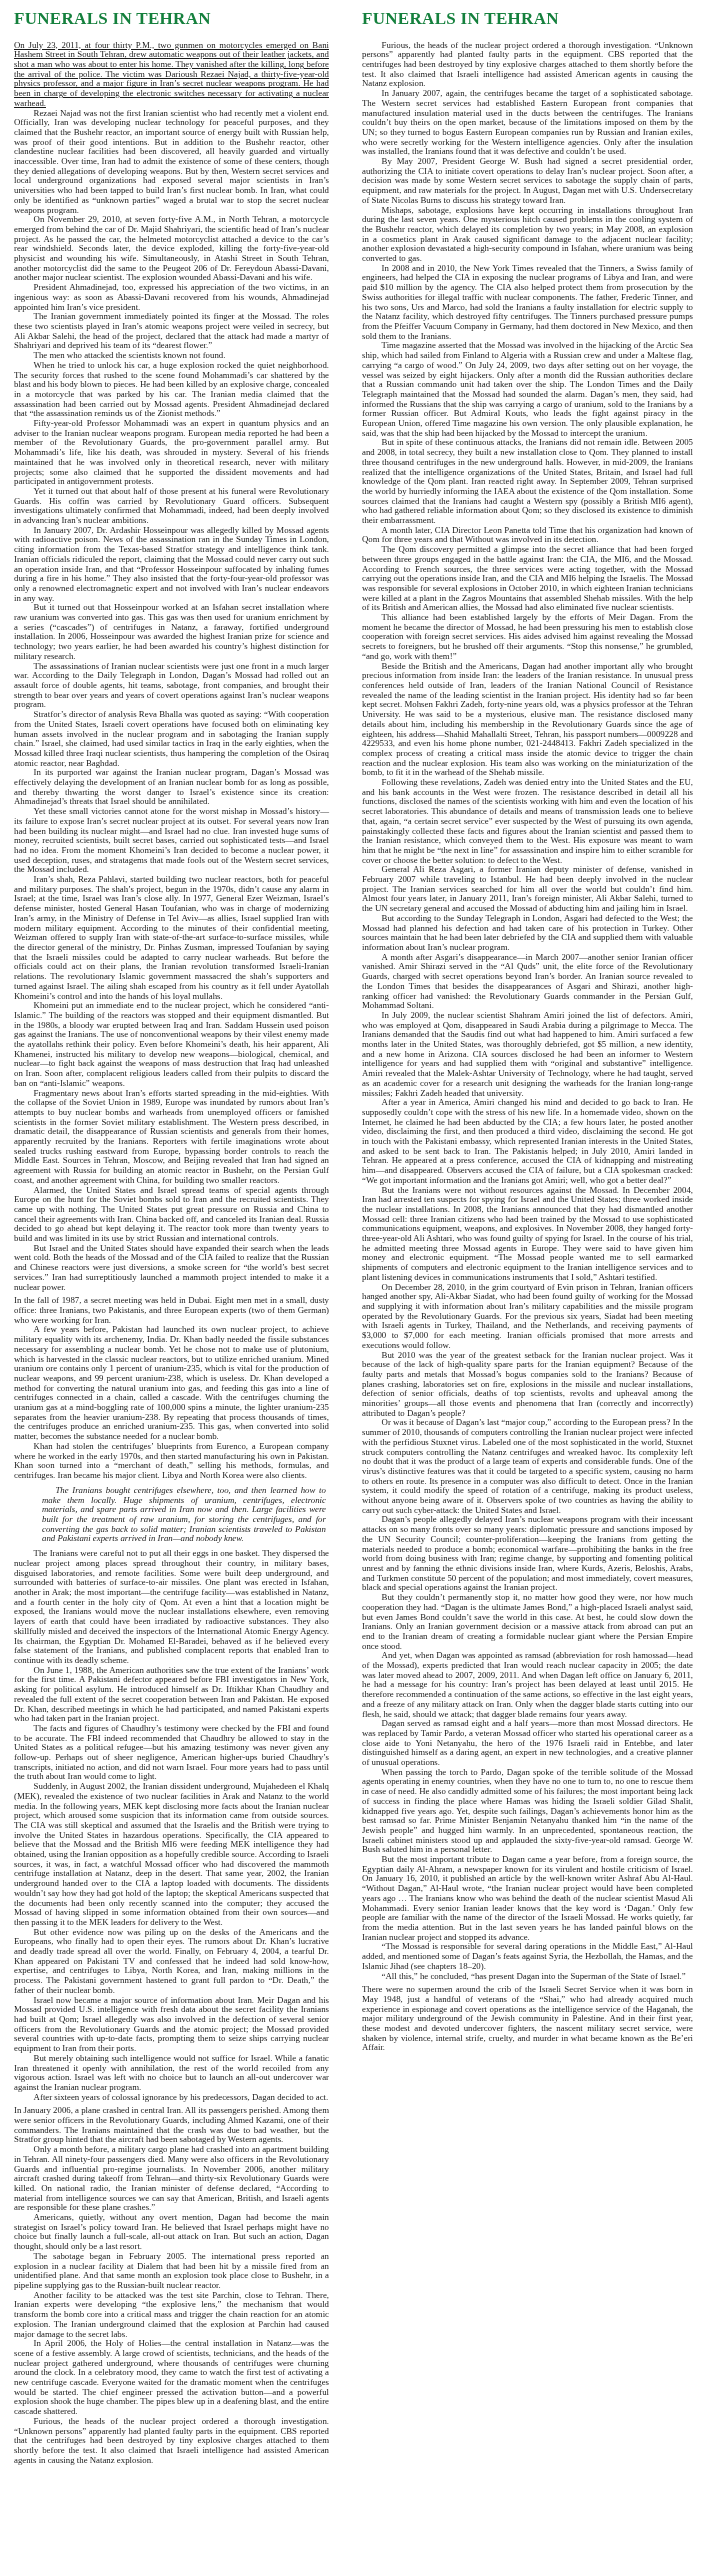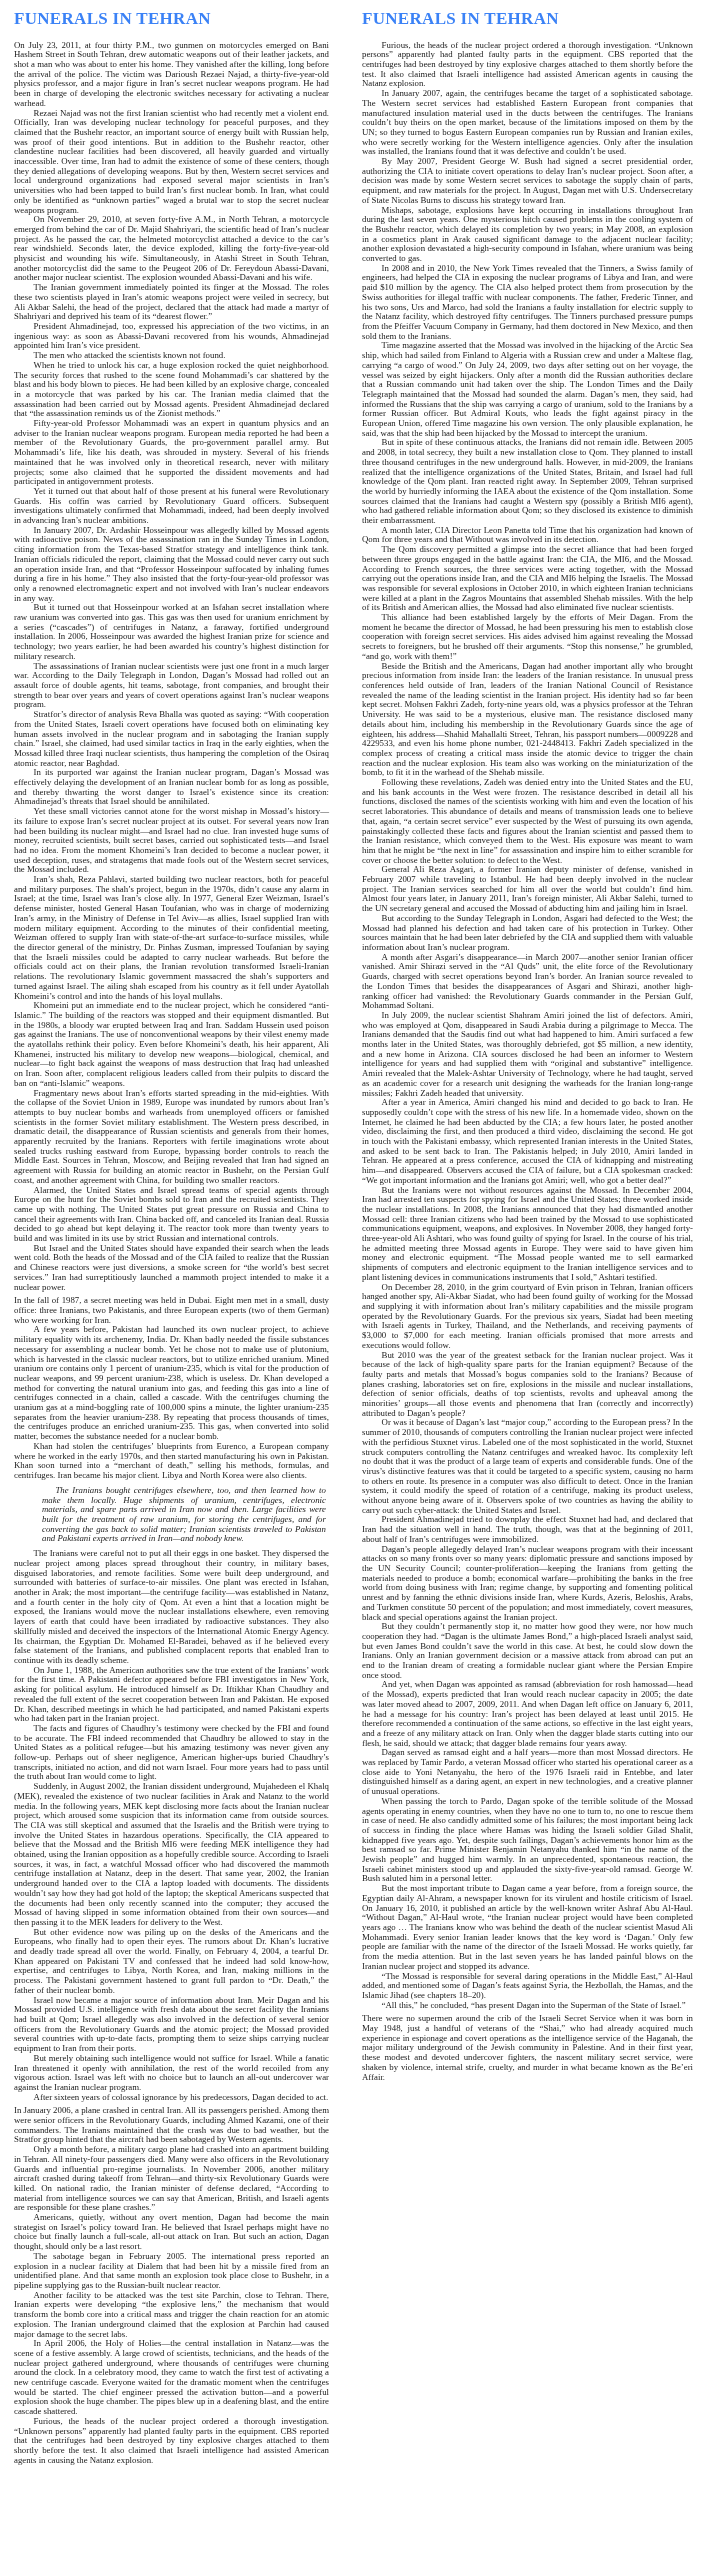--- a/index.html
+++ b/index.html
@@ -13,50 +13,50 @@
   .page-wrap { position: relative; width: 706px; height: 3220px; }
   .column { position: absolute; top: 9.3px; }
   .column.left  { left: 14px;  width: 315px; }
   .column.right { left: 362px; width: 331px; }
   .chapter-title {
     font-family: "Liberation Serif", serif;
     font-weight: 700;
     font-size: 17px;
     letter-spacing: 0.3px;
     margin: 0 0 11.3px 0;
-    color: #3b82f6;
+    color: #15803d;
   }
   p.body {
     font-size: 8.8px;
     line-height: 9.7px;
     text-align: justify;
     margin: 0;
     text-indent: 19.6px;
   }
   p.body.plain { text-indent: 0; margin-top: 4px; }
-  p.body.first { text-indent: 0; margin-top: 0; }
+  p.body.first { text-indent: 0; margin-top: 0; text-decoration: underline; }
   p.body.quote {
     font-style: italic;
     margin: 5.2px 3.1px 5.2px 28px;
     text-indent: 13.4px;
   }
 </style>
 </head>
 <body>
 
 <div class="page-wrap">
 
   <div class="column left">
     <h1 class="chapter-title">FUNERALS IN TEHRAN</h1>
     <div class="paragraphs">
         <p class="body first">On July 23, 2011, at four thirty P.M., two gunmen on motorcycles emerged on Bani Hashem Street in South Tehran, drew automatic weapons out of their leather jackets, and shot a man who was about to enter his home. They vanished after the killing, long before the arrival of the police. The victim was Darioush Rezaei Najad, a thirty-five-year-old physics professor, and a major figure in Iran’s secret nuclear weapons program. He had been in charge of developing the electronic switches necessary for activating a nuclear warhead.</p>
         <p class="body">Rezaei Najad was not the first Iranian scientist who had recently met a violent end. Officially, Iran was developing nuclear technology for peaceful purposes, and they claimed that the Bushehr reactor, an important source of energy built with Russian help, was proof of their good intentions. But in addition to the Bushehr reactor, other clandestine nuclear facilities had been discovered, all heavily guarded and virtually inaccessible. Over time, Iran had to admit the existence of some of these centers, though they denied allegations of developing weapons. But by then, Western secret services and local underground organizations had exposed several major scientists in Iran’s universities who had been tapped to build Iran’s first nuclear bomb. In Iran, what could only be identified as “unknown parties” waged a brutal war to stop the secret nuclear weapons program.</p>
         <p class="body">On November 29, 2010, at seven forty-five A.M., in North Tehran, a motorcycle emerged from behind the car of Dr. Majid Shahriyari, the scientific head of Iran’s nuclear project. As he passed the car, the helmeted motorcyclist attached a device to the car’s rear windshield. Seconds later, the device exploded, killing the forty-five-year-old physicist and wounding his wife. Simultaneously, in Atashi Street in South Tehran, another motorcyclist did the same to the Peugeot 206 of Dr. Fereydoun Abassi-Davani, another major nuclear scientist. The explosion wounded Abassi-Davani and his wife.</p>
+        <p class="body">President Ahmadinejad, too, expressed his appreciation of the two victims, in an ingenious way: as soon as Abassi-Davani recovered from his wounds, Ahmadinejad appointed him Iran’s vice president.</p>
         <p class="body">The Iranian government immediately pointed its finger at the Mossad. The roles these two scientists played in Iran’s atomic weapons project were veiled in secrecy, but Ali Akbar Salehi, the head of the project, declared that the attack had made a martyr of Shahriyari and deprived his team of its “dearest flower.”</p>
-        <p class="body">President Ahmadinejad, too, expressed his appreciation of the two victims, in an ingenious way: as soon as Abassi-Davani recovered from his wounds, Ahmadinejad appointed him Iran’s vice president.</p>
         <p class="body">The men who attacked the scientists known not found.</p>
         <p class="body">When he tried to unlock his car, a huge explosion rocked the quiet neighborhood. The security forces that rushed to the scene found Mohammadi’s car shattered by the blast and his body blown to pieces. He had been killed by an explosive charge, concealed in a motorcycle that was parked by his car. The Iranian media claimed that the assassination had been carried out by Mossad agents. President Ahmadinejad declared that “the assassination reminds us of the Zionist methods.”</p>
         <p class="body">Fifty-year-old Professor Mohammadi was an expert in quantum physics and an adviser to the Iranian nuclear weapons program. European media reported he had been a member of the Revolutionary Guards, the pro-government parallel army. But Mohammadi’s life, like his death, was shrouded in mystery. Several of his friends maintained that he was involved only in theoretical research, never with military projects; some also claimed that he supported the dissident movements and had participated in antigovernment protests.</p>
         <p class="body">Yet it turned out that about half of those present at his funeral were Revolutionary Guards. His coffin was carried by Revolutionary Guard officers. Subsequent investigations ultimately confirmed that Mohammadi, indeed, had been deeply involved in advancing Iran’s nuclear ambitions.</p>
         <p class="body">In January 2007, Dr. Ardashir Hosseinpour was allegedly killed by Mossad agents with radioactive poison. News of the assassination ran in the Sunday Times in London, citing information from the Texas-based Stratfor strategy and intelligence think tank. Iranian officials ridiculed the report, claiming that the Mossad could never carry out such an operation inside Iran, and that “Professor Hosseinpour suffocated by inhaling fumes during a fire in his home.” They also insisted that the forty-four-year-old professor was only a renowned electromagnetic expert and not involved with Iran’s nuclear endeavors in any way.</p>
         <p class="body">But it turned out that Hosseinpour worked at an Isfahan secret installation where raw uranium was converted into gas. This gas was then used for uranium enrichment by a series (“cascades”) of centrifuges in Natanz, a faraway, fortified underground installation. In 2006, Hosseinpour was awarded the highest Iranian prize for science and technology; two years earlier, he had been awarded his country’s highest distinction for military research.</p>
         <p class="body">The assassinations of Iranian nuclear scientists were just one front in a much larger war. According to the Daily Telegraph in London, Dagan’s Mossad had rolled out an assault force of double agents, hit teams, sabotage, front companies, and brought their strength to bear over years and years of covert operations against Iran’s nuclear weapons program.</p>
         <p class="body">Stratfor’s director of analysis Reva Bhalla was quoted as saying: “With cooperation from the United States, Israeli covert operations have focused both on eliminating key human assets involved in the nuclear program and in sabotaging the Iranian supply chain.” Israel, she claimed, had used similar tactics in Iraq in the early eighties, when the Mossad killed three Iraqi nuclear scientists, thus hampering the completion of the Osiraq atomic reactor, near Baghdad.</p>
         <p class="body">In its purported war against the Iranian nuclear program, Dagan’s Mossad was effectively delaying the development of an Iranian nuclear bomb for as long as possible, and thereby thwarting the worst danger to Israel’s existence since its creation: Ahmadinejad’s threats that Israel should be annihilated.</p>
         <p class="body">Yet these small victories cannot atone for the worst mishap in Mossad’s history—its failure to expose Iran’s secret nuclear project at its outset. For several years now Iran had been building its nuclear might—and Israel had no clue. Iran invested huge sums of money, recruited scientists, built secret bases, carried out sophisticated tests—and Israel had no idea. From the moment Khomeini’s Iran decided to become a nuclear power, it used deception, ruses, and stratagems that made fools out of the Western secret services, the Mossad included.</p>
@@ -104,21 +104,20 @@
         <p class="body">Following these revelations, Zadeh was denied entry into the United States and the EU, and his bank accounts in the West were frozen. The resistance described in detail all his functions, disclosed the names of the scientists working with him and even the location of his secret laboratories. This abundance of details and means of transmission leads one to believe that, again, “a certain secret service” ever suspected by the West of pursuing its own agenda, painstakingly collected these facts and figures about the Iranian scientist and passed them to the Iranian resistance, which conveyed them to the West. His exposure was meant to warn him that he might be “the next in line” for assassination and inspire him to either scramble for cover or choose the better solution: to defect to the West.</p>
         <p class="body">General Ali Reza Asgari, a former Iranian deputy minister of defense, vanished in February 2007 while traveling to Istanbul. He had been deeply involved in the nuclear project. The Iranian services searched for him all over the world but couldn’t find him. Almost four years later, in January 2011, Iran’s foreign minister, Ali Akbar Salehi, turned to the UN secretary general and accused the Mossad of abducting him and jailing him in Israel.</p>
         <p class="body">But according to the Sunday Telegraph in London, Asgari had defected to the West; the Mossad had planned his defection and had taken care of his protection in Turkey. Other sources maintain that he had been later debriefed by the CIA and supplied them with valuable information about Iran’s nuclear program.</p>
         <p class="body">A month after Asgari’s disappearance—in March 2007—another senior Iranian officer vanished. Amir Shirazi served in the “Al Quds” unit, the elite force of the Revolutionary Guards, charged with secret operations beyond Iran’s border. An Iranian source revealed to the London Times that besides the disappearances of Asgari and Shirazi, another high-ranking officer had vanished: the Revolutionary Guards commander in the Persian Gulf, Mohammad Soltani.</p>
         <p class="body">In July 2009, the nuclear scientist Shahram Amiri joined the list of defectors. Amiri, who was employed at Qom, disappeared in Saudi Arabia during a pilgrimage to Mecca. The Iranians demanded that the Saudis find out what had happened to him. Amiri surfaced a few months later in the United States, was thoroughly debriefed, got $5 million, a new identity, and a new home in Arizona. CIA sources disclosed he had been an informer to Western intelligence for years and had supplied them with “original and substantive” intelligence. Amiri revealed that the Malek-Ashtar University of Technology, where he had taught, served as an academic cover for a research unit designing the warheads for the Iranian long-range missiles; Fakhri Zadeh headed that university.</p>
         <p class="body">After a year in America, Amiri changed his mind and decided to go back to Iran. He supposedly couldn’t cope with the stress of his new life. In a homemade video, shown on the Internet, he claimed he had been abducted by the CIA; a few hours later, he posted another video, disclaiming the first, and then produced a third video, disclaiming the second. He got in touch with the Pakistani embassy, which represented Iranian interests in the United States, and asked to be sent back to Iran. The Pakistanis helped; in July 2010, Amiri landed in Tehran. He appeared at a press conference, accused the CIA of kidnapping and mistreating him—and disappeared. Observers accused the CIA of failure, but a CIA spokesman cracked: “We got important information and the Iranians got Amiri; well, who got a better deal?”</p>
         <p class="body">But the Iranians were not without resources against the Mossad. In December 2004, Iran had arrested ten suspects for spying for Israel and the United States; three worked inside the nuclear installations. In 2008, the Iranians announced that they had dismantled another Mossad cell: three Iranian citizens who had been trained by the Mossad to use sophisticated communications equipment, weapons, and explosives. In November 2008, they hanged forty-three-year-old Ali Ashtari, who was found guilty of spying for Israel. In the course of his trial, he admitted meeting three Mossad agents in Europe. They were said to have given him money and electronic equipment. “The Mossad people wanted me to sell earmarked shipments of computers and electronic equipment to the Iranian intelligence services and to plant listening devices in communications instruments that I sold,” Ashtari testified.</p>
         <p class="body">On December 28, 2010, in the grim courtyard of Evin prison in Tehran, Iranian officers hanged another spy, Ali-Akbar Siadat, who had been found guilty of working for the Mossad and supplying it with information about Iran’s military capabilities and the missile program operated by the Revolutionary Guards. For the previous six years, Siadat had been meeting with Israeli agents in Turkey, Thailand, and the Netherlands, and receiving payments of $3,000 to $7,000 for each meeting. Iranian officials promised that more arrests and executions would follow.</p>
         <p class="body">But 2010 was the year of the greatest setback for the Iranian nuclear project. Was it because of the lack of high-quality spare parts for the Iranian equipment? Because of the faulty parts and metals that Mossad’s bogus companies sold to the Iranians? Because of planes crashing, laboratories set on fire, explosions in the missile and nuclear installations, defection of senior officials, deaths of top scientists, revolts and upheaval among the minorities’ groups—all those events and phenomena that Iran (correctly and incorrectly) attributed to Dagan’s people?</p>
         <p class="body">Or was it because of Dagan’s last “major coup,” according to the European press? In the summer of 2010, thousands of computers controlling the Iranian nuclear project were infected with the perfidious Stuxnet virus. Labeled one of the most sophisticated in the world, Stuxnet struck computers controlling the Natanz centrifuges and wreaked havoc. Its complexity left no doubt that it was the product of a large team of experts and considerable funds. One of the virus’s distinctive features was that it could be targeted to a specific system, causing no harm to others en route. Its presence in a computer was also difficult to detect. Once in the Iranian system, it could modify the speed of rotation of a centrifuge, making its product useless, without anyone being aware of it. Observers spoke of two countries as having the ability to carry out such cyber-attack: the United States and Israel.</p>
-        <p class="body">President Ahmadinejad tried to downplay the effect Stuxnet had had, and declared that Iran had the situation well in hand. The truth, though, was that at the beginning of 2011, about half of Iran’s centrifuges were immobilized.</p>
         <p class="body">Dagan’s people allegedly delayed Iran’s nuclear weapons program with their incessant attacks on so many fronts over so many years: diplomatic pressure and sanctions imposed by the UN Security Council; counter-proliferation—keeping the Iranians from getting the materials needed to produce a bomb; economical warfare—prohibiting the banks in the free world from doing business with Iran; regime change, by supporting and fomenting political unrest and by fanning the ethnic divisions inside Iran, where Kurds, Azeris, Beloshis, Arabs, and Turkmen constitute 50 percent of the population; and most immediately, covert measures, black and special operations against the Iranian project.</p>
         <p class="body">But they couldn’t permanently stop it, no matter how good they were, nor how much cooperation they had. “Dagan is the ultimate James Bond,” a high-placed Israeli analyst said, but even James Bond couldn’t save the world in this case. At best, he could slow down the Iranians. Only an Iranian government decision or a massive attack from abroad can put an end to the Iranian dream of creating a formidable nuclear giant where the Persian Empire once stood.</p>
         <p class="body">And yet, when Dagan was appointed as ramsad (abbreviation for rosh hamossad—head of the Mossad), experts predicted that Iran would reach nuclear capacity in 2005; the date was later moved ahead to 2007, 2009, 2011. And when Dagan left office on January 6, 2011, he had a message for his country: Iran’s project has been delayed at least until 2015. He therefore recommended a continuation of the same actions, so effective in the last eight years, and a freeze of any military attack on Iran. Only when the dagger blade starts cutting into our flesh, he said, should we attack; that dagger blade remains four years away.</p>
         <p class="body">Dagan served as ramsad eight and a half years—more than most Mossad directors. He was replaced by Tamir Pardo, a veteran Mossad officer who started his operational career as a close aide to Yoni Netanyahu, the hero of the 1976 Israeli raid in Entebbe, and later distinguished himself as a daring agent, an expert in new technologies, and a creative planner of unusual operations.</p>
         <p class="body">When passing the torch to Pardo, Dagan spoke of the terrible solitude of the Mossad agents operating in enemy countries, when they have no one to turn to, no one to rescue them in case of need. He also candidly admitted some of his failures; the most important being lack of success in finding the place where Hamas was hiding the Israeli soldier Gilad Shalit, kidnapped five years ago. Yet, despite such failings, Dagan’s achievements honor him as the best ramsad so far. Prime Minister Benjamin Netanyahu thanked him “in the name of the Jewish people” and hugged him warmly. In an unprecedented, spontaneous reaction, the Israeli cabinet ministers stood up and applauded the sixty-five-year-old ramsad. George W. Bush saluted him in a personal letter.</p>
         <p class="body">But the most important tribute to Dagan came a year before, from a foreign source, the Egyptian daily Al-Ahram, a newspaper known for its virulent and hostile criticism of Israel. On January 16, 2010, it published an article by the well-known writer Ashraf Abu Al-Haul. “Without Dagan,” Al-Haul wrote, “the Iranian nuclear project would have been completed years ago … The Iranians know who was behind the death of the nuclear scientist Masud Ali Mohammadi. Every senior Iranian leader knows that the key word is ‘Dagan.’ Only few people are familiar with the name of the director of the Israeli Mossad. He works quietly, far from the media attention. But in the last seven years he has landed painful blows on the Iranian nuclear project and stopped its advance.</p>
         <p class="body">“The Mossad is responsible for several daring operations in the Middle East,” Al-Haul added, and mentioned some of Dagan’s feats against Syria, the Hezbollah, the Hamas, and the Islamic Jihad (see chapters 18–20).</p>
         <p class="body">“All this,” he concluded, “has present Dagan into the Superman of the State of Israel.”</p>
         <p class="body plain">There were no supermen around the crib of the Israeli Secret Service when it was born in May 1948, just a handful of veterans of the “Shai,” who had already acquired much experience in espionage and covert operations as the intelligence service of the Haganah, the major military underground of the Jewish community in Palestine. And in their first year, these modest and devoted undercover fighters, the nascent military secret service, were shaken by violence, internal strife, cruelty, and murder in what became known as the Be’eri Affair.</p>
       </div>

